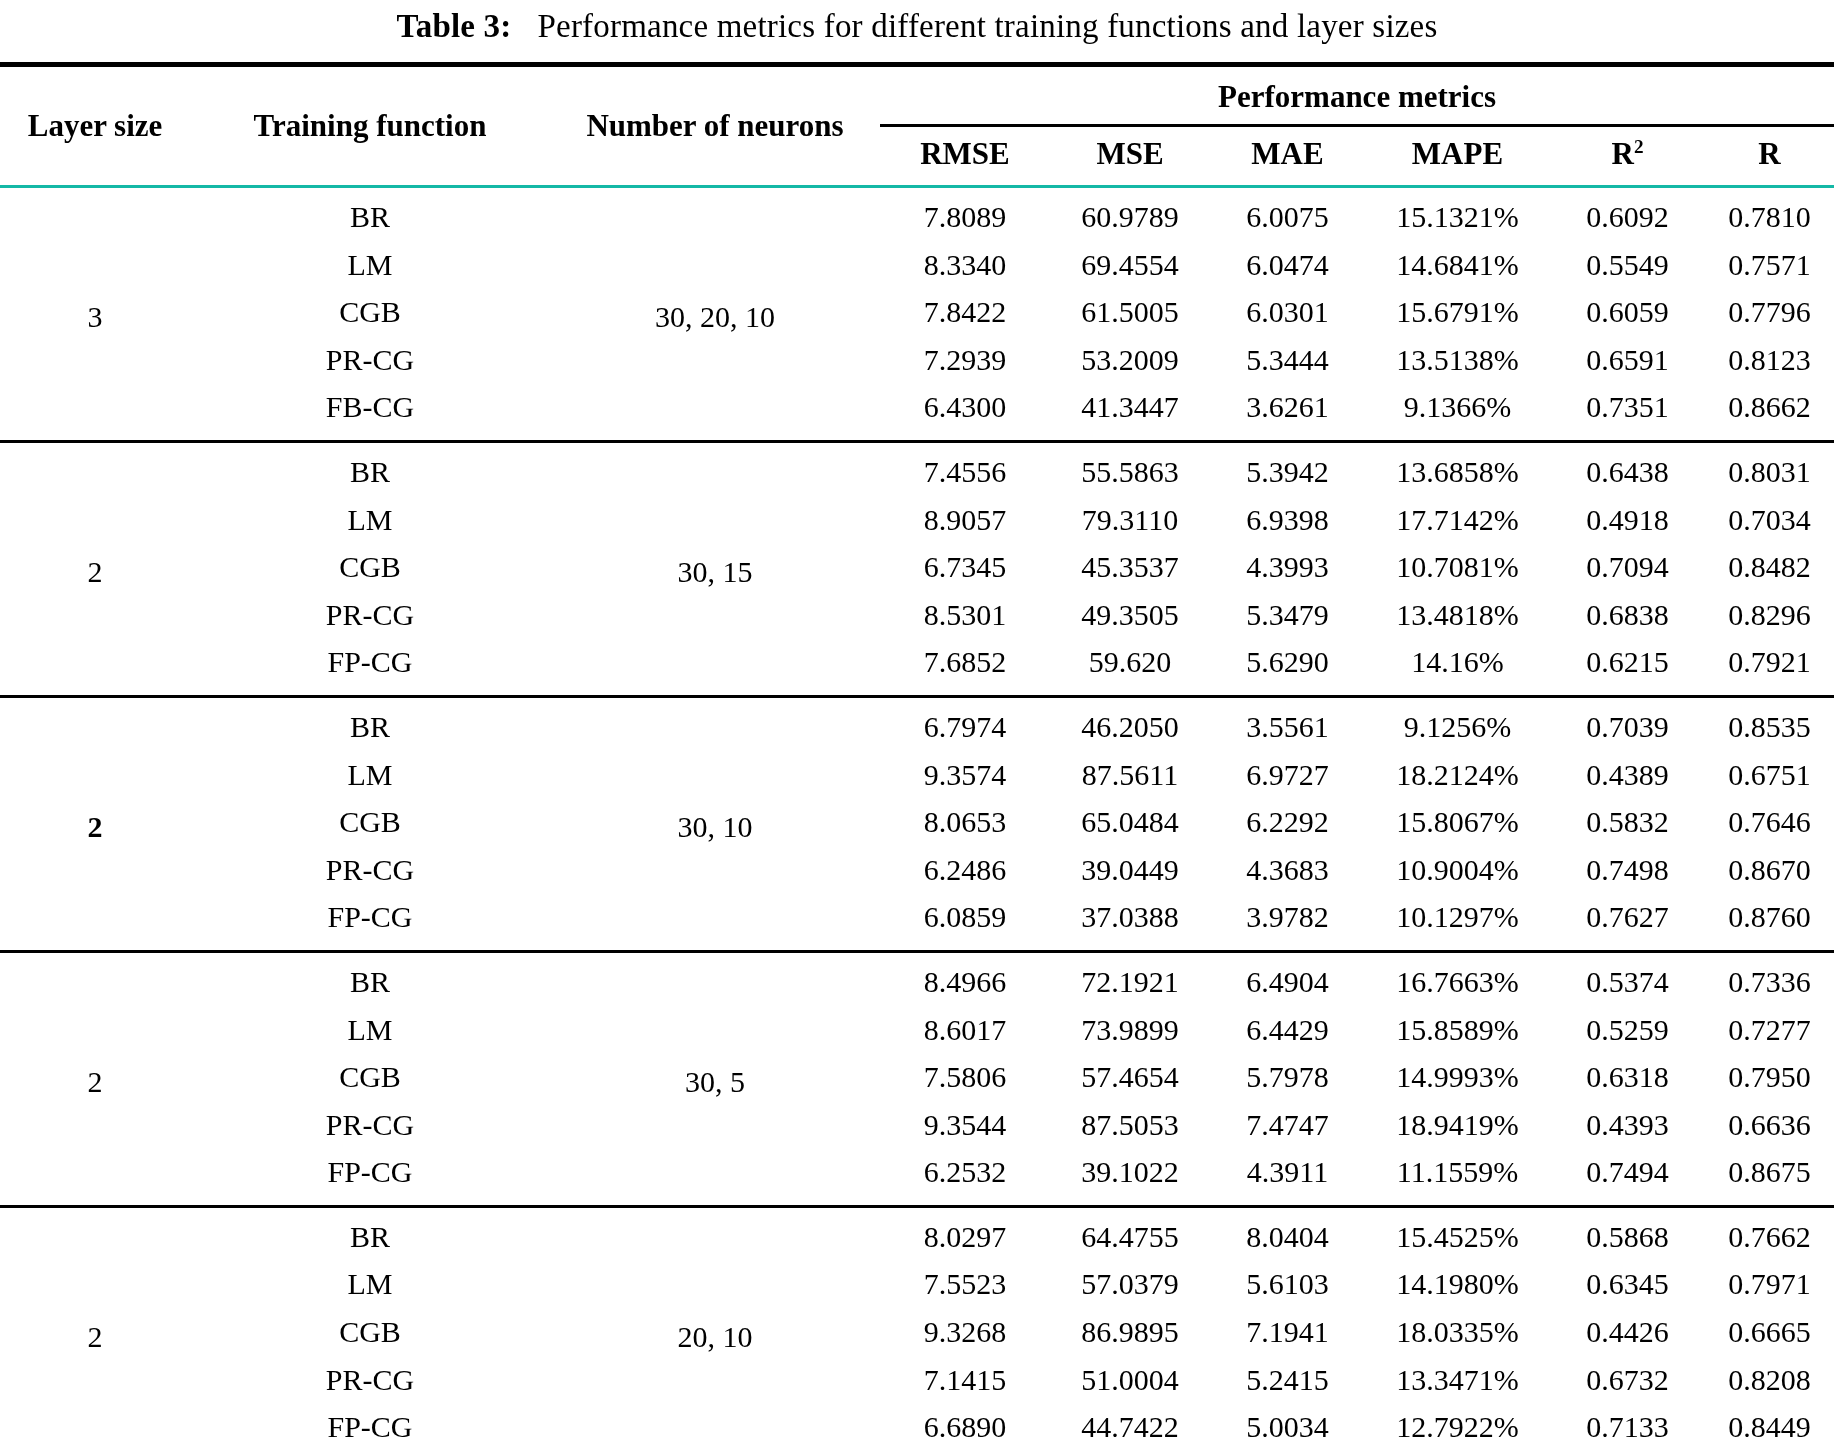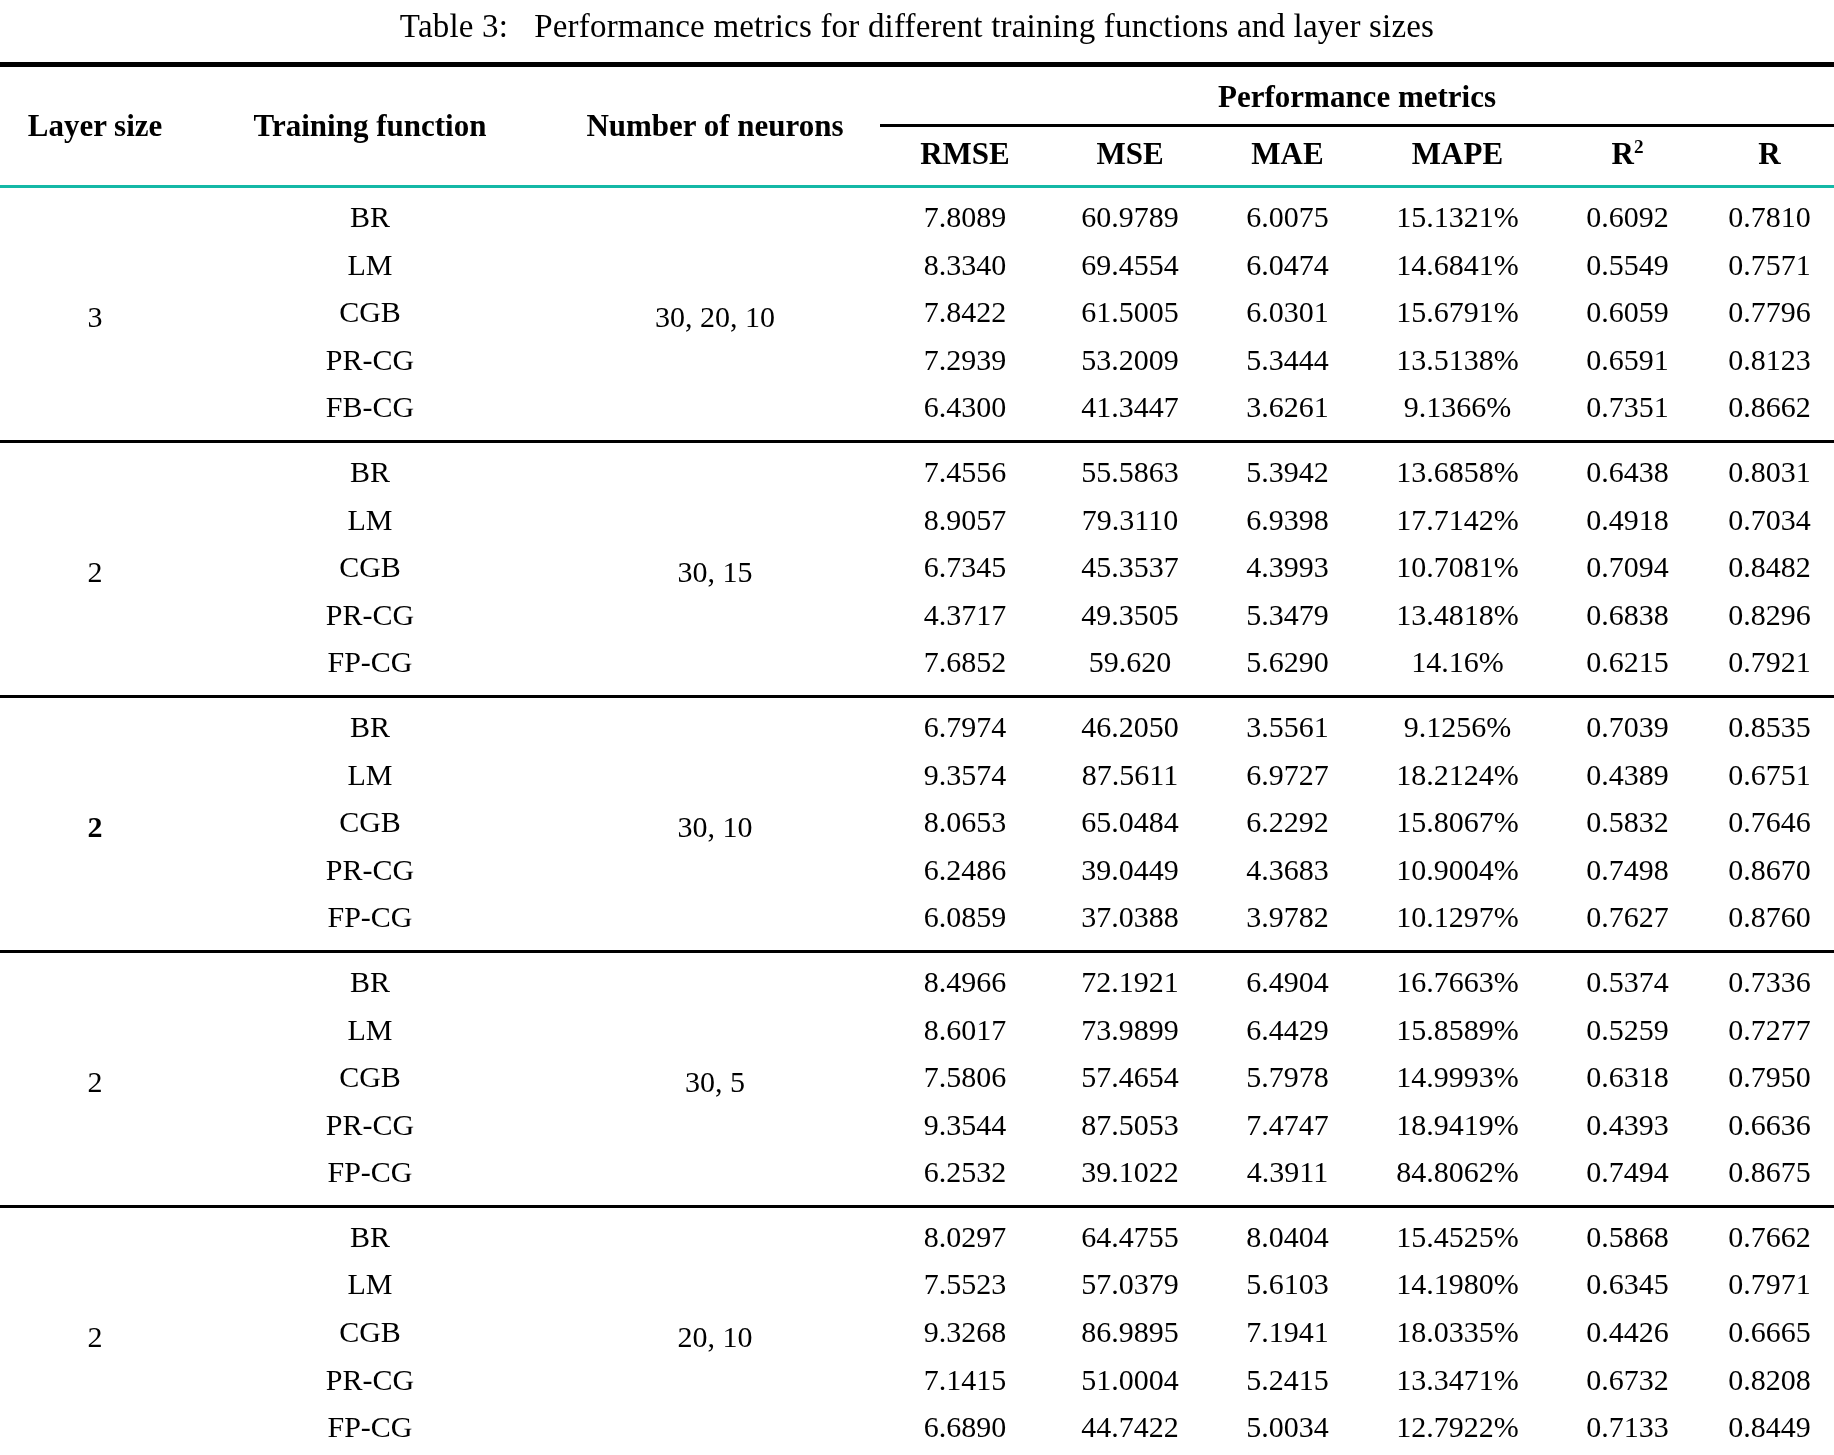--- a/index.html
+++ b/index.html
@@ -13,21 +13,21 @@
     width: 1834px;
     background: #ffffff;
   }
   .caption {
     text-align: center;
     font-size: 33px;
     padding: 8px 0 17px 0;
     letter-spacing: 0.2px;
   }
   .caption .cap-label {
-    font-weight: normal;
+    font-weight: bold;
     margin-right: 26px;
   }
   table.metrics {
     width: 1834px;
     border-collapse: collapse;
     table-layout: fixed;
     border-top: 5px solid #000;
     border-bottom: 5px solid #000;
   }
   thead {
@@ -176,21 +176,21 @@
           <td class="fn">CGB</td>
           <td class="val">6.7345</td>
           <td class="val">45.3537</td>
           <td class="val">4.3993</td>
           <td class="val">10.7081%</td>
           <td class="val">0.7094</td>
           <td class="val">0.8482</td>
         </tr>
         <tr>
           <td class="fn">PR-CG</td>
-          <td class="val">4.3717</td>
+          <td class="val">8.5301</td>
           <td class="val">49.3505</td>
           <td class="val">5.3479</td>
           <td class="val">13.4818%</td>
           <td class="val">0.6838</td>
           <td class="val">0.8296</td>
         </tr>
         <tr class="last">
           <td class="fn">FP-CG</td>
           <td class="val">7.6852</td>
           <td class="val">59.620</td>
@@ -286,21 +286,21 @@
           <td class="val">7.4747</td>
           <td class="val">18.9419%</td>
           <td class="val">0.4393</td>
           <td class="val">0.6636</td>
         </tr>
         <tr class="last">
           <td class="fn">FP-CG</td>
           <td class="val">6.2532</td>
           <td class="val">39.1022</td>
           <td class="val">4.3911</td>
-          <td class="val">84.8062%</td>
+          <td class="val">11.1559%</td>
           <td class="val">0.7494</td>
           <td class="val">0.8675</td>
         </tr>
       </tbody>
       <tbody>
         <tr class="first">
           <td rowspan="5" class="layer">2</td>
           <td class="fn">BR</td>
           <td rowspan="5" class="neurons">20, 10</td>
           <td class="val">8.0297</td>

